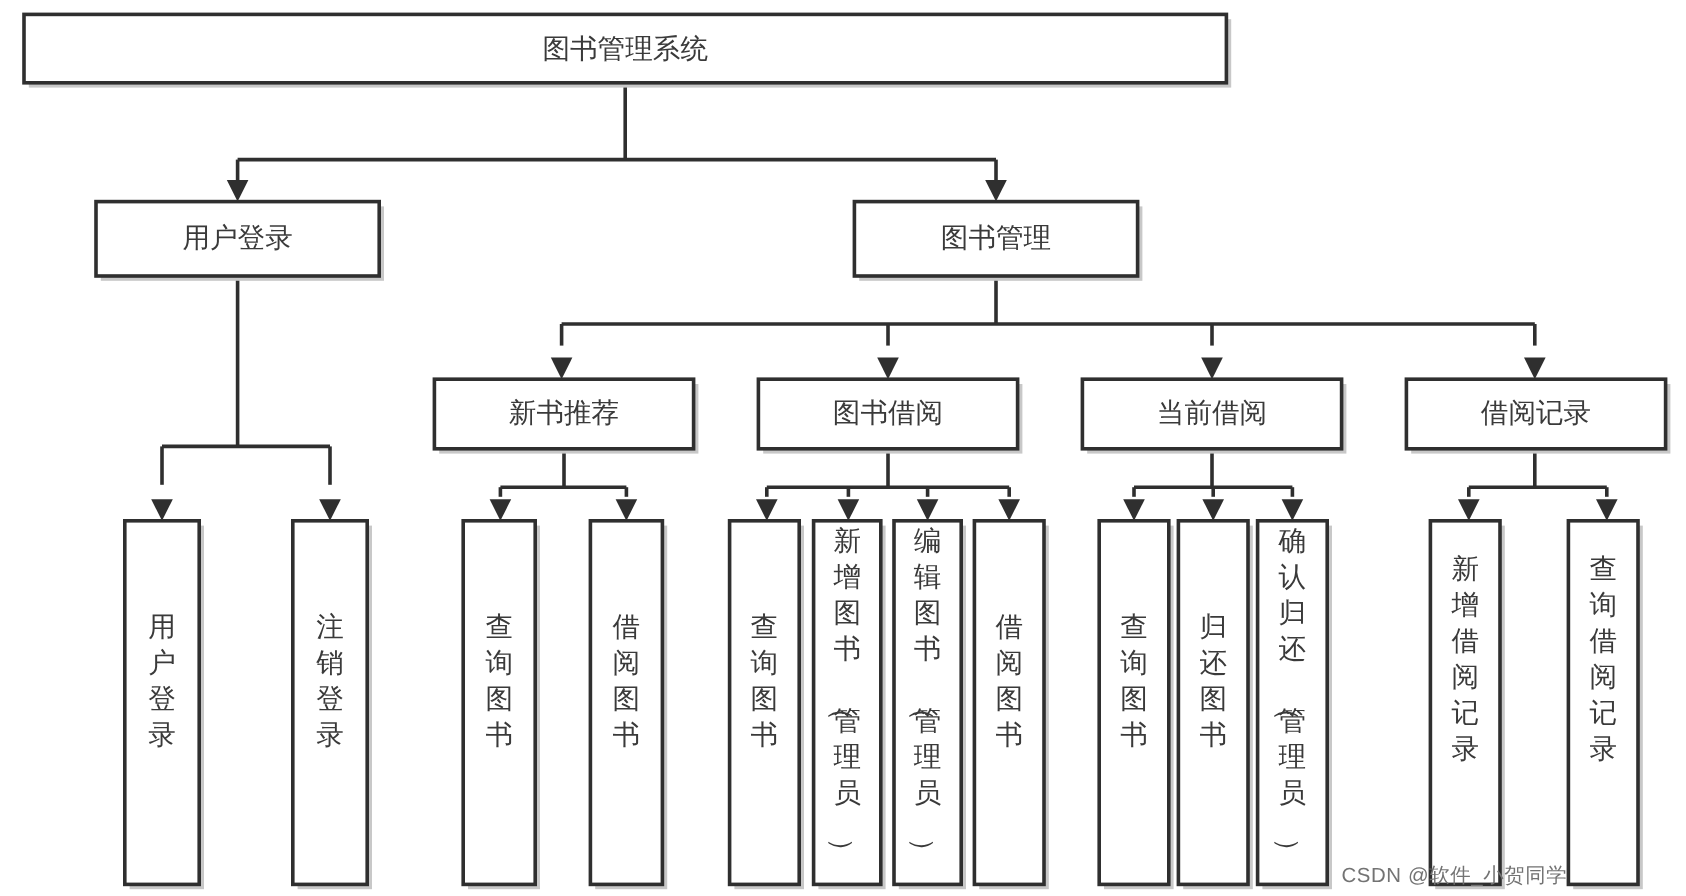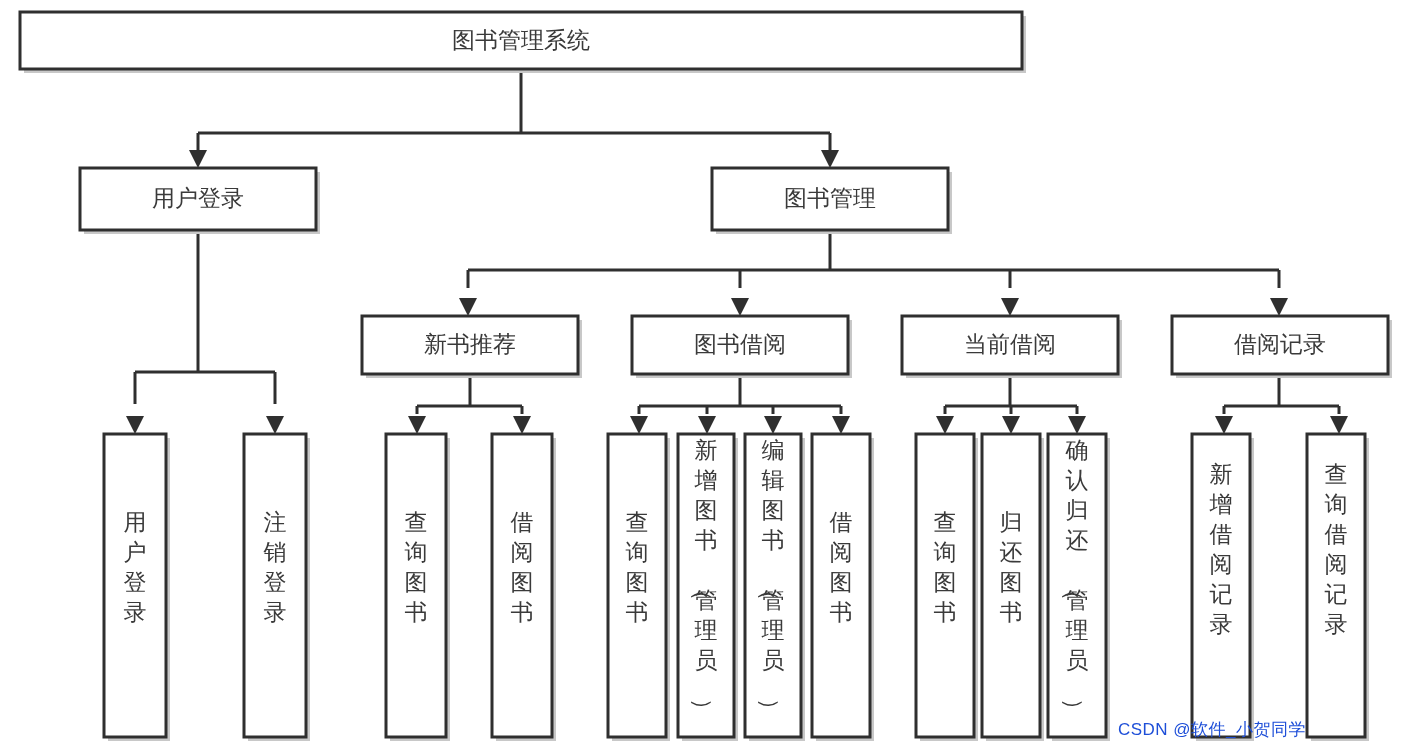--- a/index.html
+++ b/index.html
@@ -57,21 +57,21 @@
     font-size: 23px;
     fill: #3a3a3a;
     text-anchor: middle;
   }
   .watermark {
     position: absolute;
     right: 16px;
     bottom: 6px;
     font-family: "Liberation Sans", "DejaVu Sans", sans-serif;
     font-size: 17px;
-    color: #1d4ed8;
+    color: #737373;
     letter-spacing: 0.5px;
     white-space: nowrap;
     pointer-events: none;
   }
 </style>
 </head>
 <body>
 
 <div id="diagram-root">
 

